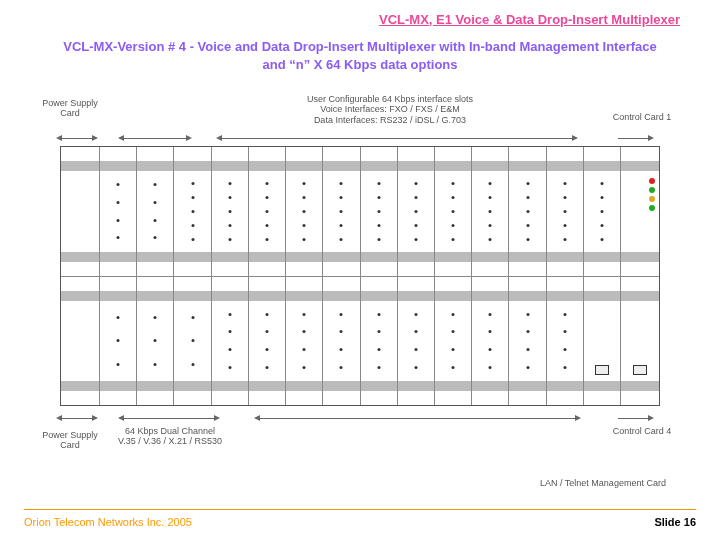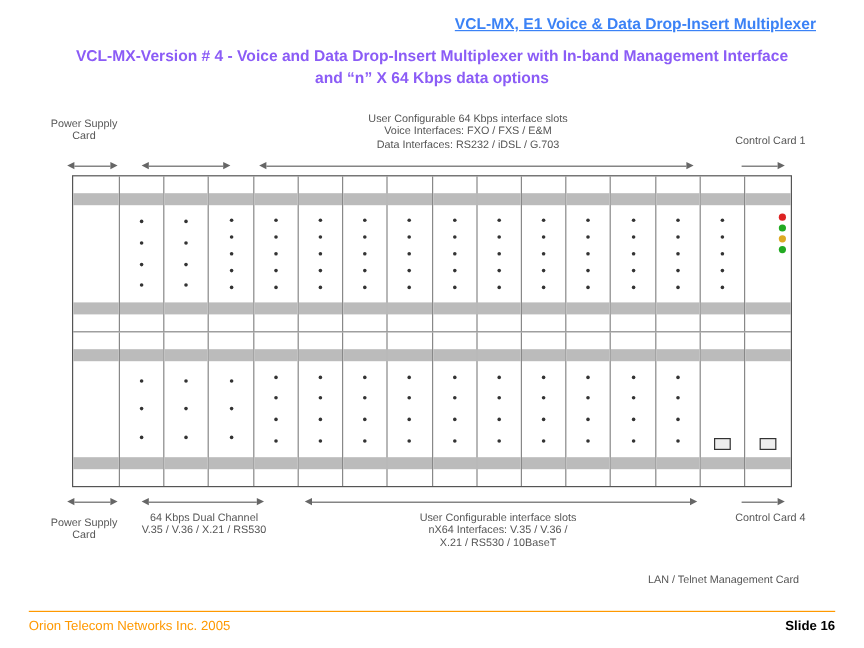--- a/index.html
+++ b/index.html
@@ -11,21 +11,21 @@
     position: relative;
     overflow: hidden;
   }
   .header {
     position: absolute;
     top: 12px;
     right: 40px;
     font-size: 13px;
     font-weight: bold;
     text-decoration: underline;
-    color: #3b82f6;
+    color: #ec4899;
   }
   .subtitle {
     position: absolute;
     top: 38px;
     left: 0;
     right: 0;
     text-align: center;
     font-size: 13px;
     font-weight: bold;
     color: #8b5cf6;
@@ -507,25 +507,20 @@
       <div class="arr arr-db arr-psu-b"></div>
       <div class="arr arr-db arr-64k"></div>
       <div class="arr arr-db arr-user-b"></div>
       <div class="arr arr-right arr-ctrl2"></div>
     </div>
     <div class="lbl lbl-psu-b">Power Supply Card</div>
     <div class="lbl lbl-64k">
       <span>64 Kbps Dual Channel</span><br>
       <span>V.35 / V.36 / X.21 / RS530</span>
     </div>
-    <div class="lbl lbl-user-b">
-      <span>User Configurable interface slots</span><br>
-      <span>nX64 Interfaces: V.35 / V.36 /</span><br>
-      <span>X.21 / RS530 / 10BaseT</span>
-    </div>
     <div class="lbl lbl-ctrl2">Control Card 4</div>
     <div class="lbl-lan">LAN / Telnet Management Card</div>
   </div>
 
 </div>
 
 <div class="footer-line"></div>
 <div class="footer-left">Orion Telecom Networks Inc. 2005</div>
 <div class="footer-right">Slide 16</div>
 

